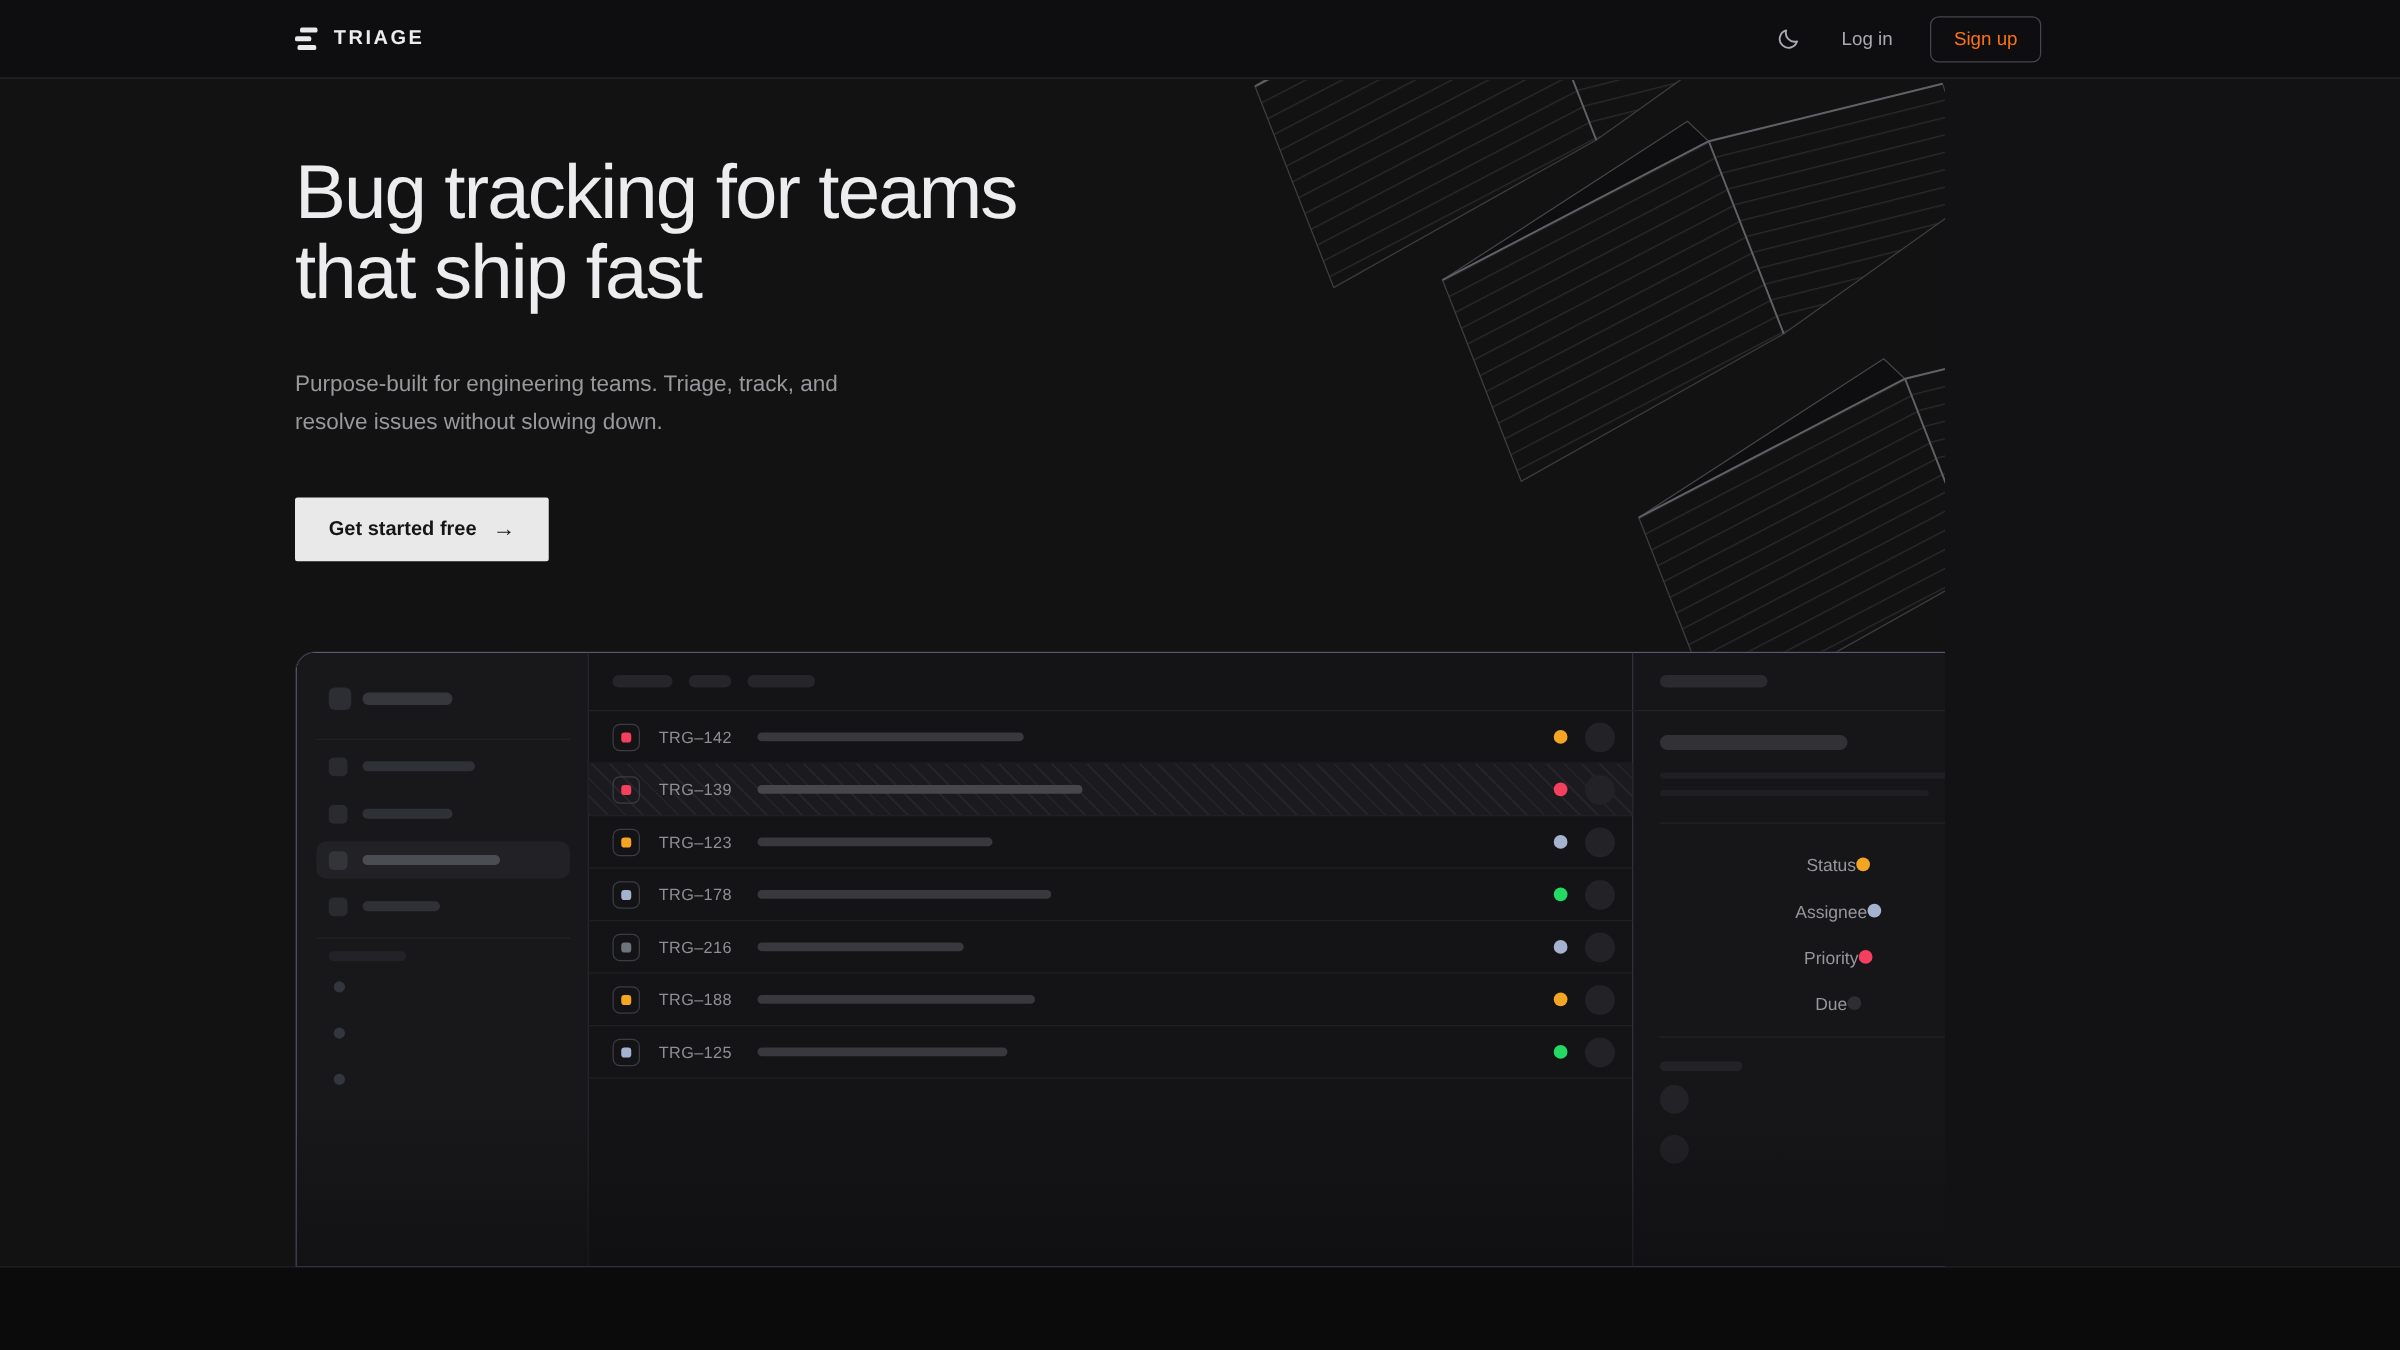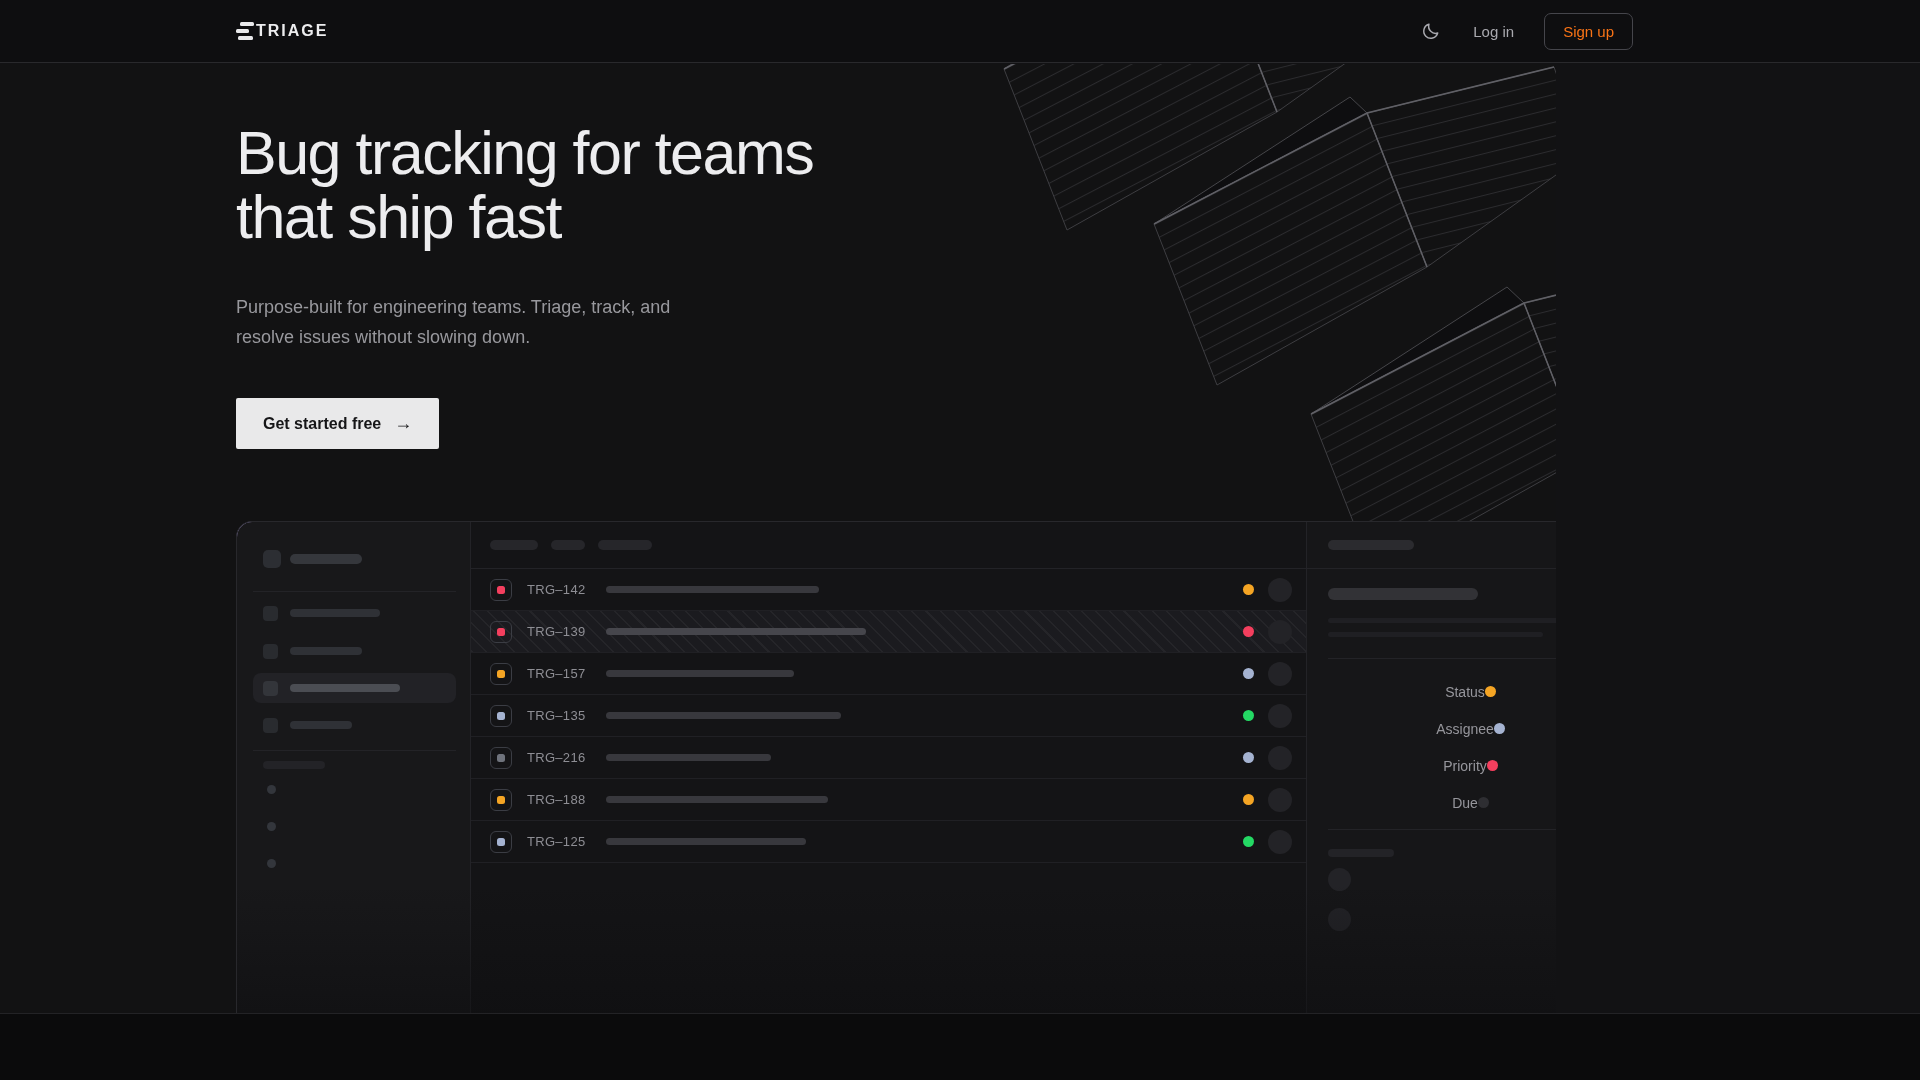--- a/index.html
+++ b/index.html
@@ -10,21 +10,21 @@
     position:relative;
   }
 
   
   .nav {
     position:absolute; top:0; left:0; width:1920px; height:63px;
     background:#0e0e10; border-bottom:1px solid #29292c;
     display:flex; align-items:center; justify-content:space-between;
     padding:0 287px 0 236px; z-index:10;
   }
-  .brand { display:flex; align-items:center; }
+  .brand { display:flex; align-items:center; gap:11px; }
   .brand-icon { display:flex; flex-direction:column; gap:3px; width:20px; }
   .brand-icon .bar { height:4px; border-radius:1.5px; background:#e9e9eb; }
   .brand-icon .b1 { width:14px; margin-left:4px; }
   .brand-icon .b2 { width:13px; margin-left:0; }
   .brand-icon .b3 { width:15px; margin-left:2px; }
   .brand-label { color:#ececee; font-size:16px; font-weight:bold; letter-spacing:2px; }
   .nav-right { display:flex; align-items:center; gap:30px; }
   .moon-btn { width:24px; height:24px; display:flex; align-items:center; justify-content:center; cursor:pointer; }
   .login-link { color:#a9a9af; font-size:15px; cursor:pointer; }
   .signup-btn {
@@ -271,33 +271,33 @@
     <span class="row-right">
       <span class="status-dot" style="background: rgb(244, 63, 94);"></span>
       <span class="row-avatar"></span>
     </span>
   </div>
 
   <div class="issue-row">
     <span class="issue-icon">
       <span class="icon-dot" style="background: rgb(245, 165, 36);"></span>
     </span>
-    <span class="issue-id">TRG–157</span>
+    <span class="issue-id">TRG–123</span>
     <span class="title-pill" style="width: 188px;"></span>
     <span class="row-right">
       <span class="status-dot" style="background: rgb(165, 179, 209);"></span>
       <span class="row-avatar"></span>
     </span>
   </div>
 
   <div class="issue-row">
     <span class="issue-icon">
       <span class="icon-dot" style="background: rgb(165, 179, 209);"></span>
     </span>
-    <span class="issue-id">TRG–135</span>
+    <span class="issue-id">TRG–178</span>
     <span class="title-pill" style="width: 235px;"></span>
     <span class="row-right">
       <span class="status-dot" style="background: rgb(36, 217, 100);"></span>
       <span class="row-avatar"></span>
     </span>
   </div>
 
   <div class="issue-row">
     <span class="issue-icon">
       <span class="icon-dot" style="background: rgb(111, 115, 124);"></span>

